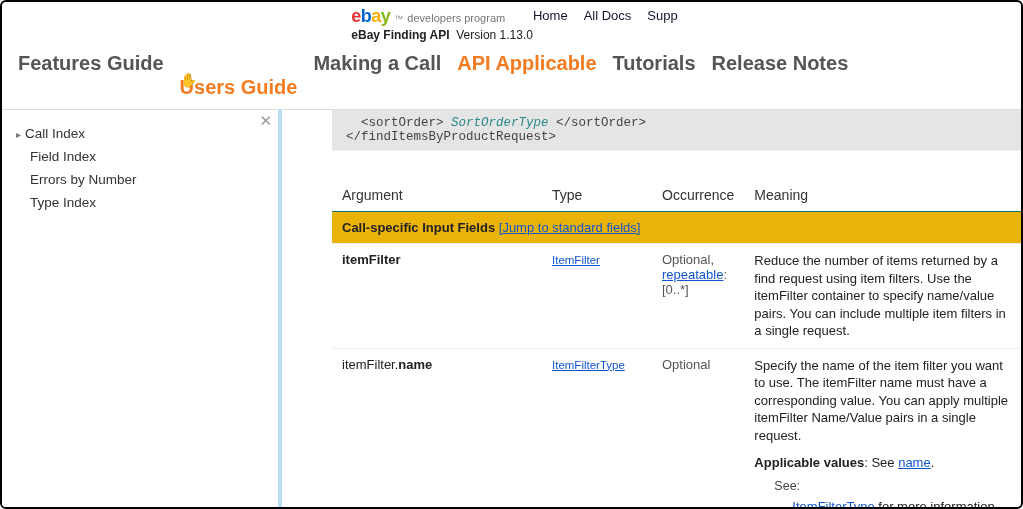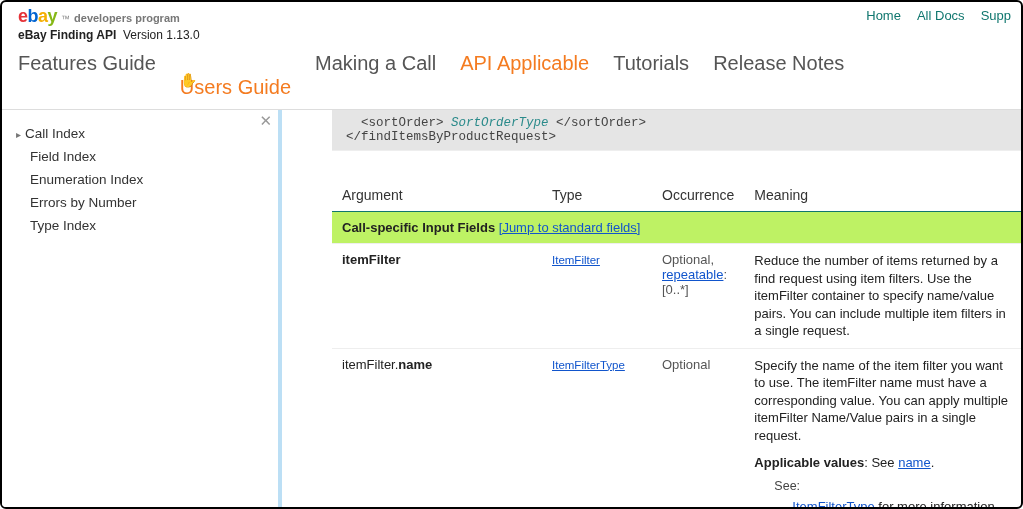--- a/index.html
+++ b/index.html
@@ -1,47 +1,47 @@
 <!DOCTYPE html>
 <html><head>
 <meta charset="utf-8">
 <style>
   * { box-sizing: border-box; margin: 0; padding: 0; }
   body { font-family: Arial, Helvetica, sans-serif; font-size: 13px; color: #333; width: 1023px; height: 509px; overflow: hidden; background: #fff; border: 2px solid #000; border-radius: 6px; position: relative; }
-  .top-bar { display: flex; justify-content: space-between; align-items: flex-start; padding: 4px 10px 0 16px; }
+  .top-bar { display: flex; justify-content: center; align-items: flex-start; padding: 4px 10px 0 16px; }
   .brand-block { line-height: 1.2; }
   .brand-row1 { display: flex; align-items: baseline; gap: 4px; }
   .ebay-logo { font-weight: bold; font-size: 18px; letter-spacing: -0.5px; }
   .ebay-logo .e1 { color: #e53238; }
   .ebay-logo .b  { color: #0064d2; }
   .ebay-logo .a  { color: #f5af02; }
   .ebay-logo .y  { color: #86b817; }
   .ebay-tm { font-size: 9px; color: #888; vertical-align: super; }
-  .dev-program { font-size: 11px; color: #777; font-weight: 700; }
+  .dev-program { font-size: 11px; color: #777; font-weight: 400; }
   .brand-row2 { font-size: 12px; color: #222; }
   .brand-row2 .bold { font-weight: bold; }
-  .top-links { display: flex; gap: 16px; font-size: 13px; color: #0f766e; padding-top: 2px; }
+  .top-links { display: flex; gap: 16px; font-size: 13px; color: #0f172a; padding-top: 2px; }
   .top-links span { cursor: pointer; }
-  .nav-tabs { display: flex; gap: 24px; padding: 10px 16px 10px 16px; font-size: 20px; color: #555; }
+  .nav-tabs { display: flex; gap: 16px; padding: 10px 16px 10px 16px; font-size: 20px; color: #555; font-weight: bold; }
   .nav-tabs .tab { cursor: pointer; }
   .nav-tabs .active { color: #f47b20; }
   .nav-tabs .hover { color: #f47b20; position: relative; margin-top: 24px; }
   .cursor { position: absolute; left: 178px; top: 70px; font-size: 14px; color: #000; pointer-events: none; }
   .main { display: flex; height: calc(100% - 80px); border-top: 1px solid #ddd; }
   .sidebar { width: 280px; min-width: 280px; border-right: 4px solid #bcdff5; background: #fff; position: relative; padding: 12px 10px 10px 14px; }
   .sidebar-close { position: absolute; top: 2px; right: 6px; color: #999; font-size: 15px; cursor: pointer; }
   .side-item { padding: 4px 0; font-size: 13.5px; color: #333; cursor: pointer; }
   .side-item.first::before { content: "▸"; color: #777; font-size: 10px; margin-right: 4px; }
   .side-item.sub { padding-left: 14px; }
   .content { flex: 1; overflow: hidden; padding: 0 0 0 50px; }
   .code-block { background: #e5e5e5; border-bottom: 1px solid #eee; padding: 6px 14px; font-family: "Courier New", monospace; font-size: 12.5px; color: #444; white-space: pre; }
   .code-block .type { color: #2a8a8a; font-style: italic; }
   table.api { width: 100%; border-collapse: collapse; margin-top: 28px; }
   table.api th { text-align: left; font-weight: normal; font-size: 14px; color: #333; padding: 8px 10px; border-bottom: 1px solid #0f766e; background: #fff; }
-  .section-row td { background: #bef264; padding: 6px 10px; font-size: 13.5px; }
+  .section-row td { background: #eab308; padding: 6px 10px; font-size: 13.5px; }
   .section-row b { color: #222; }
   .section-row a { color: #1155cc; text-decoration: underline; }
   table.api td { padding: 8px 10px; vertical-align: top; font-size: 13px; border-bottom: 1px solid #eee; }
   .arg-name { font-size: 14px; color: #222; }
   .arg-name b { font-weight: bold; }
   .type-link { color: #1155cc; font-size: 11.5px; text-decoration: underline; cursor: pointer; }
   .occ { font-size: 12px; color: #555; }
   .occ .rep { color: #1155cc; text-decoration: underline; }
   .meaning { font-size: 13.5px; line-height: 1.35; color: #222; }
   .meaning a { color: #1155cc; text-decoration: underline; }
@@ -77,21 +77,20 @@
   <span class="tab">Tutorials</span>
   <span class="tab">Release Notes</span>
 </div>
 <span class="cursor">✋</span>
 
 <div class="main">
   <div class="sidebar">
     <span class="sidebar-close">✕</span>
     <div class="side-item first">Call Index</div>
     <div class="side-item sub">Field Index</div>
-    <div class="side-item sub">Enumeration Index</div>
     <div class="side-item sub">Errors by Number</div>
     <div class="side-item sub">Type Index</div>
   </div>
 
   <div class="content">
     <div class="code-block"><span>  &lt;sortOrder&gt; </span><span class="type">SortOrderType</span><span> &lt;/sortOrder&gt;</span>
 <span>&lt;/findItemsByProductRequest&gt;</span></div>
 
     <table class="api">
       <thead>

